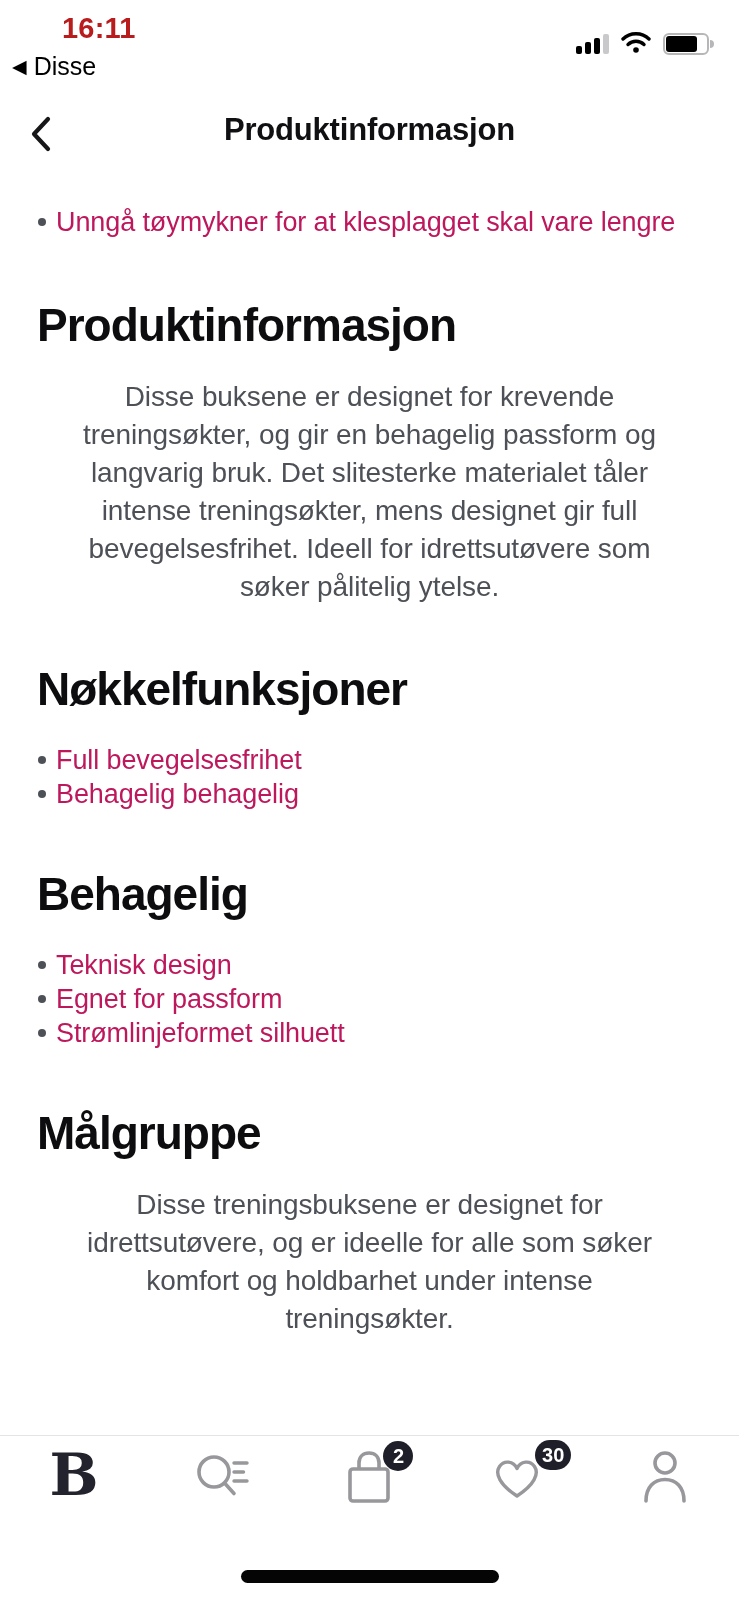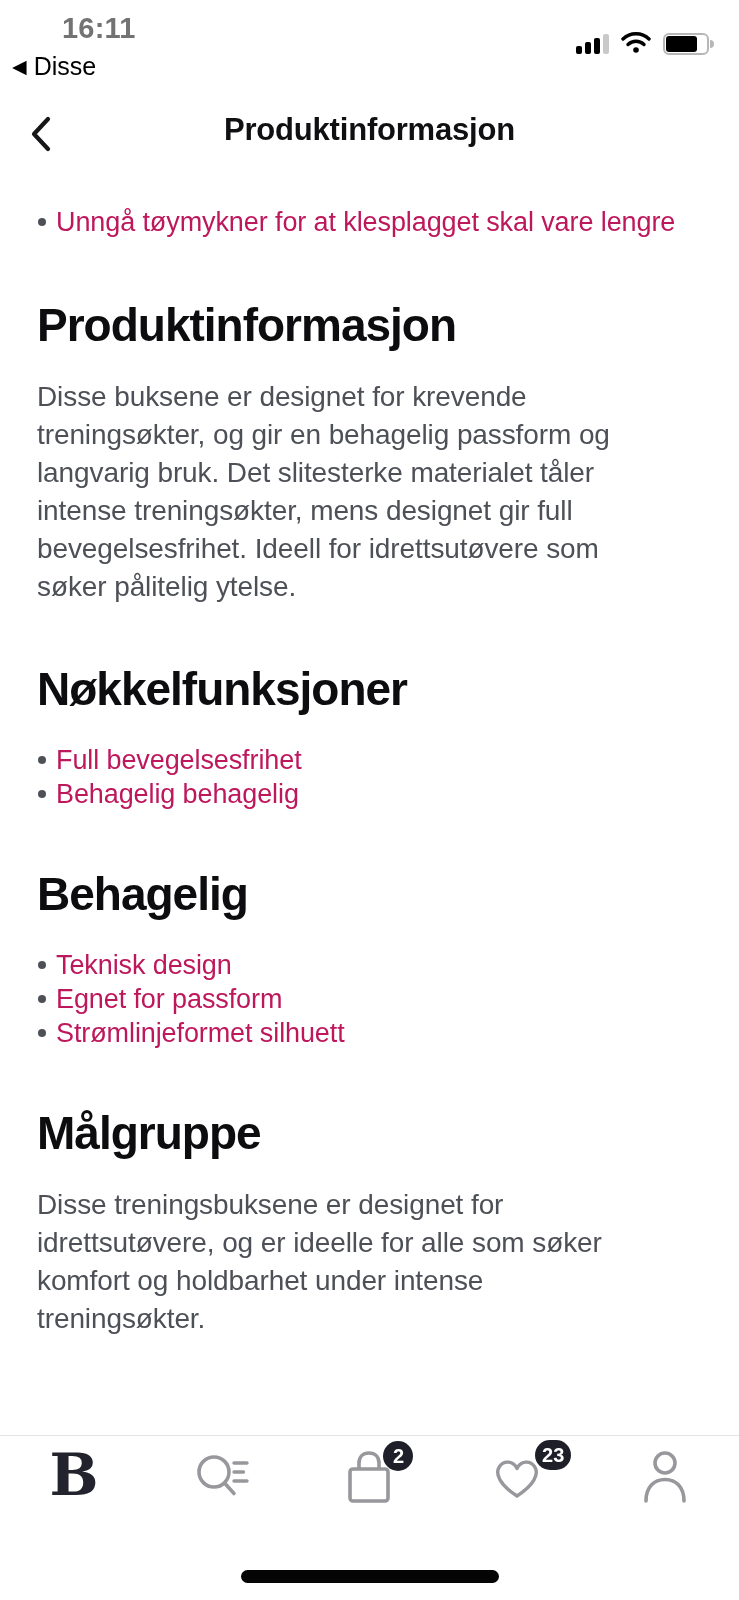--- a/index.html
+++ b/index.html
@@ -11,21 +11,21 @@
     width: 739px; height: 1600px;
     margin: 0 auto;
     background: #ffffff;
     overflow: hidden;
   }
 
   
   .status-bar { position: absolute; top: 0; left: 0; right: 0; height: 100px; }
   .sb-time {
     position: absolute; top: 12px; left: 62px;
-    font-size: 29px; font-weight: 700; color: #737373;
+    font-size: 29px; font-weight: 700; color: #b91c1c;
     letter-spacing: 0.2px;
   }
   .sb-back {
     position: absolute; top: 52px; left: 12px;
     display: flex; align-items: center; gap: 7px;
     font-size: 25px; color: #000; cursor: default;
   }
   .sb-back-tri { font-size: 19px; line-height: 1; }
   .sb-right {
     position: absolute; top: 30px; right: 30px;
@@ -81,21 +81,21 @@
     position: relative; padding-left: 19px;
     font-size: 27px; color: #be185d; line-height: 34px;
     letter-spacing: -0.1px;
   }
   .bullets li::before {
     content: ""; position: absolute; left: 1px; top: 13px;
     width: 8px; height: 8px; border-radius: 50%; background: #4d5056;
   }
   .lead-bullet { margin-top: 37px; }
   .mt-h1 { margin-top: 60px; }
-  .mt-p  { margin-top: 26px; }
+  .mt-p  { margin-top: 26px; text-align: center; }
   .mt-h  { margin-top: 57px; }
   .mt-l  { margin-top: 27px; }
 
   
   .tab-bar {
     position: absolute; left: 0; right: 0; top: 1435px; bottom: 0;
     background: #ffffff; border-top: 1px solid #e4e4e6;
     display: flex;
   }
   .tab-item {
@@ -229,21 +229,21 @@
         </svg>
         <span class="badge badge-bag">2</span>
       </span>
     </button>
 
     <button class="tab-item">
       <span class="tab-icon-wrap">
         <svg width="52" height="48" viewBox="0 0 52 48" fill="none">
           <path d="M26 43 C 9 32 3.5 21 8.5 13.5 C 13 6.8 22.5 8 26 15.5 C 29.5 8 39 6.8 43.5 13.5 C 48.5 21 43 32 26 43 Z" stroke="#98989c" stroke-width="3.4" fill="none" stroke-linejoin="round"></path>
         </svg>
-        <span class="badge badge-heart">23</span>
+        <span class="badge badge-heart">30</span>
       </span>
     </button>
 
     <button class="tab-item">
       <span class="tab-icon-wrap">
         <svg width="48" height="54" viewBox="0 0 48 54" fill="none">
           <circle cx="24" cy="13" r="10" stroke="#98989c" stroke-width="3.6"></circle>
           <path d="M5 51 C 5 37 13 29.5 24 29.5 C 35 29.5 43 37 43 51" stroke="#98989c" stroke-width="3.6" stroke-linecap="round"></path>
         </svg>
       </span>

